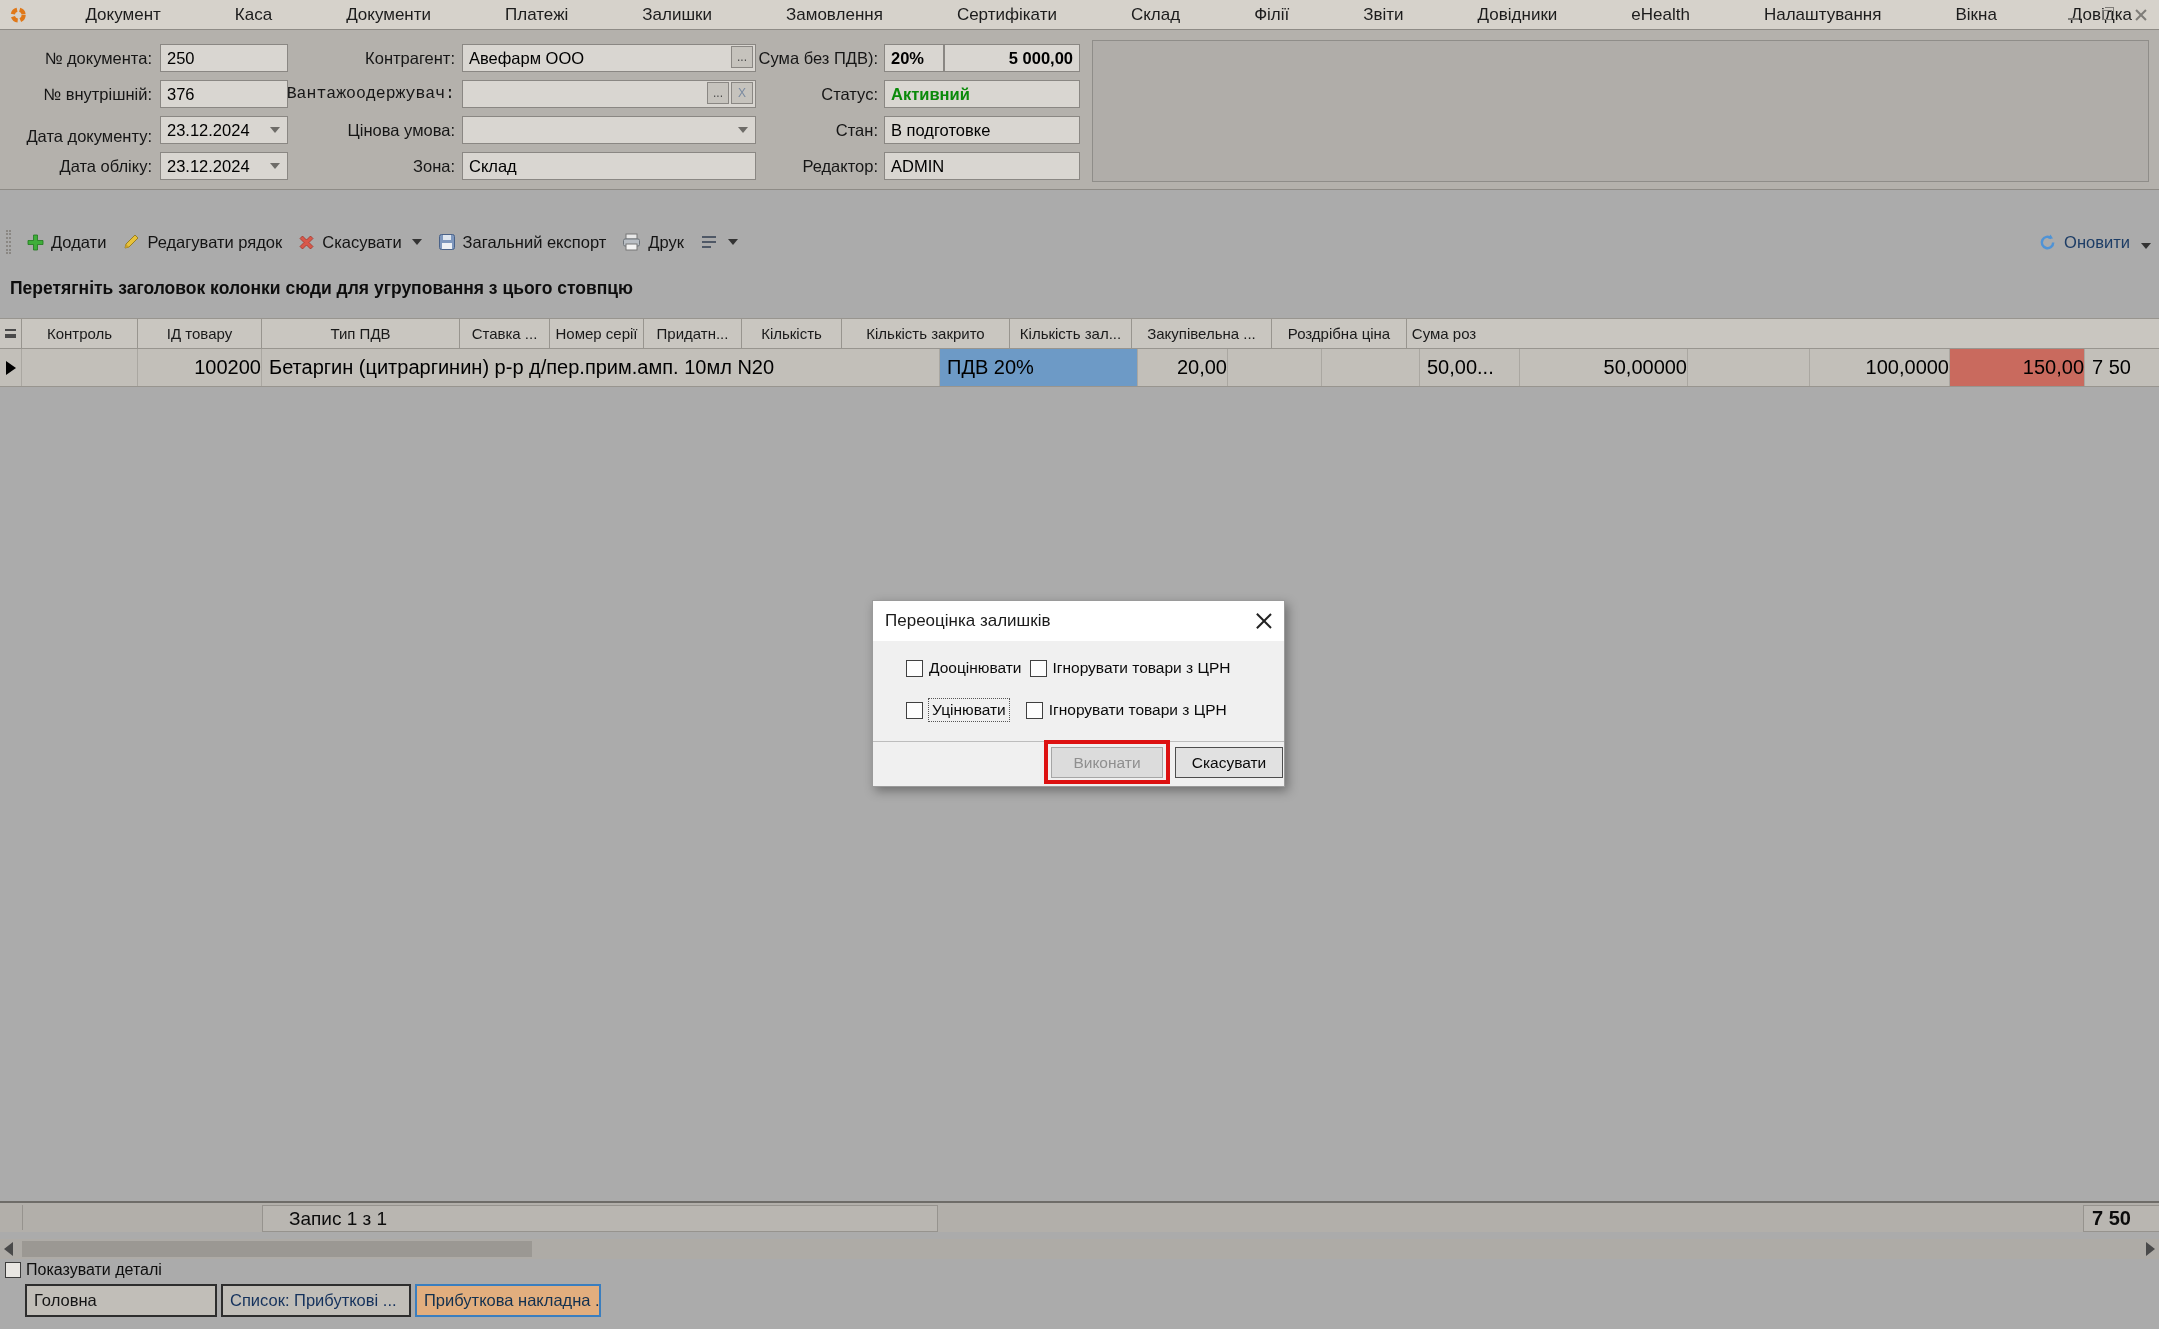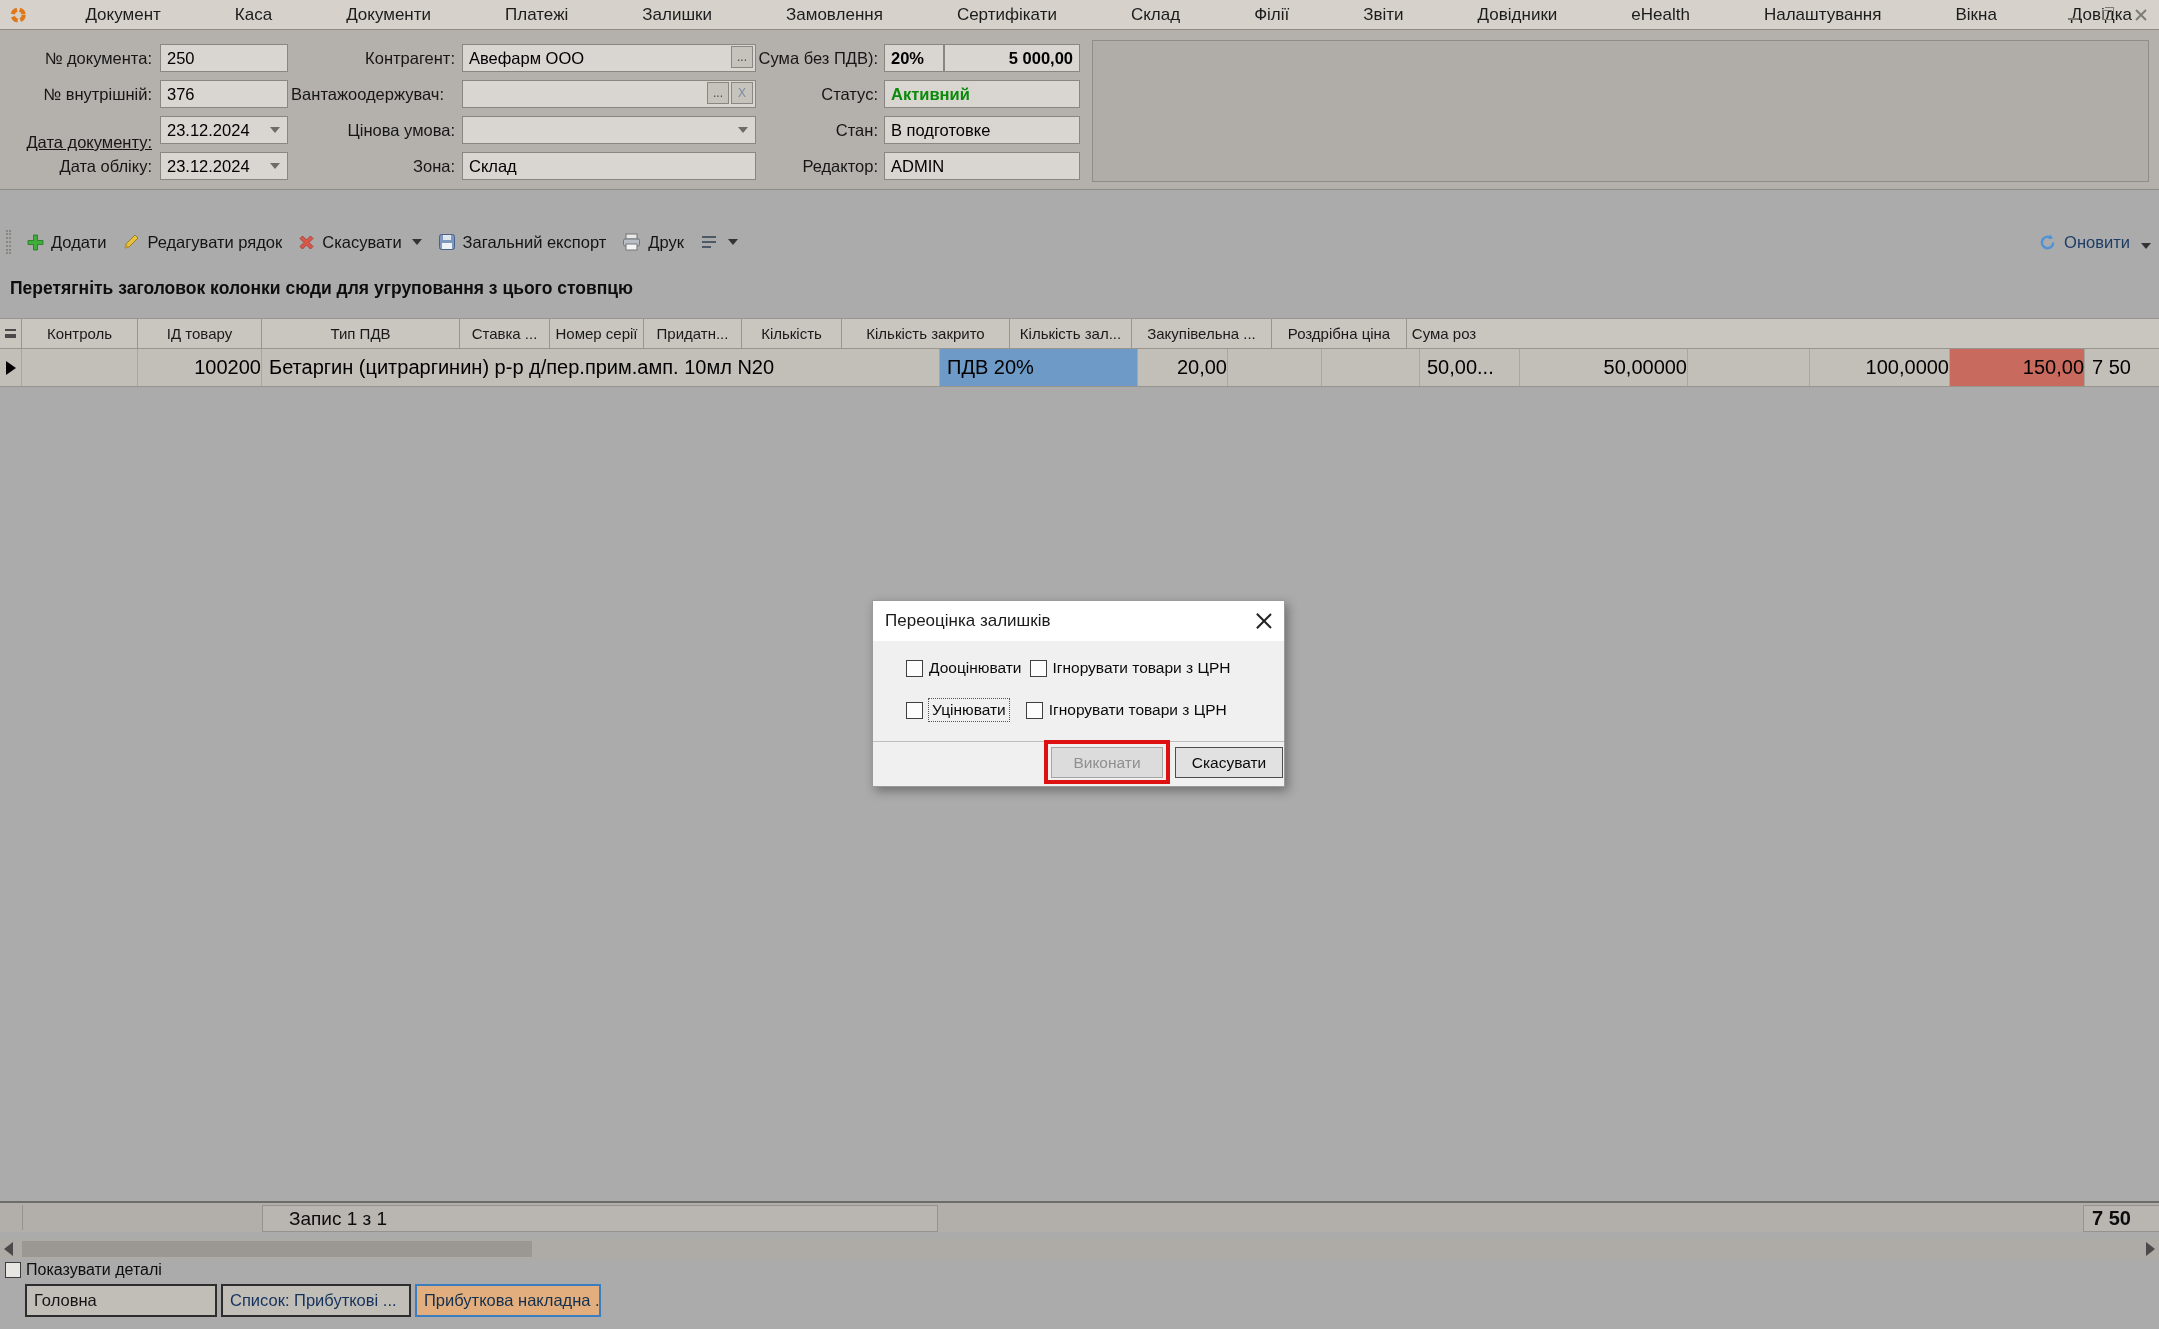--- a/index.html
+++ b/index.html
@@ -140,33 +140,33 @@
   </div>
 
   <div class="form-band">
 
     <span class="flabel" style="left:4px; top:14px; width:148px;">№ документа:</span>
     <span class="finput" style="left:160px; top:14px; width:128px;">250</span>
 
     <span class="flabel" style="left:4px; top:50px; width:148px;">№ внутрішній:</span>
     <span class="finput" style="left:160px; top:50px; width:128px;">376</span>
 
-    <span class="flabel" style="left:4px; top:98px; width:148px;text-decoration:underline;">Дата документу:</span>
+    <span class="flabel" style="left:4px; top:92px; width:148px;">Дата документу:</span>
     <span class="finput" style="left:160px; top:86px; width:128px;">23.12.2024</span>
     <span class="chev" style="left:270px; top:97px;"></span>
 
     <span class="flabel" style="left:4px; top:122px; width:148px;">Дата обліку:</span>
     <span class="finput" style="left:160px; top:122px; width:128px;">23.12.2024</span>
     <span class="chev" style="left:270px; top:133px;"></span>
 
     <span class="flabel" style="left:240px; top:14px; width:215px;">Контрагент:</span>
     <span class="finput" style="left:462px; top:14px; width:294px;">Авефарм ООО</span>
     <span class="mini-btn" style="left:731px; top:16px;">...</span>
 
-    <span class="flabel" style="left:229px; top:50px; width:215px;">Вантажоодержувач:</span>
+    <span class="flabel" style="left:240px; top:50px; width:215px;font-family:Liberation Mono, monospace;">Вантажоодержувач:</span>
     <span class="finput" style="left:462px; top:50px; width:294px;"></span>
     <span class="mini-btn" style="left:707px; top:52px;">...</span>
     <span class="mini-btn" style="left:731px; top:52px; color:#7a8aa0;">X</span>
 
     <span class="flabel" style="left:240px; top:86px; width:215px;">Цінова умова:</span>
     <span class="finput" style="left:462px; top:86px; width:294px;"></span>
     <span class="chev" style="left:738px; top:97px;"></span>
 
     <span class="flabel" style="left:240px; top:122px; width:215px;">Зона:</span>
     <span class="finput" style="left:462px; top:122px; width:294px;">Склад</span>

